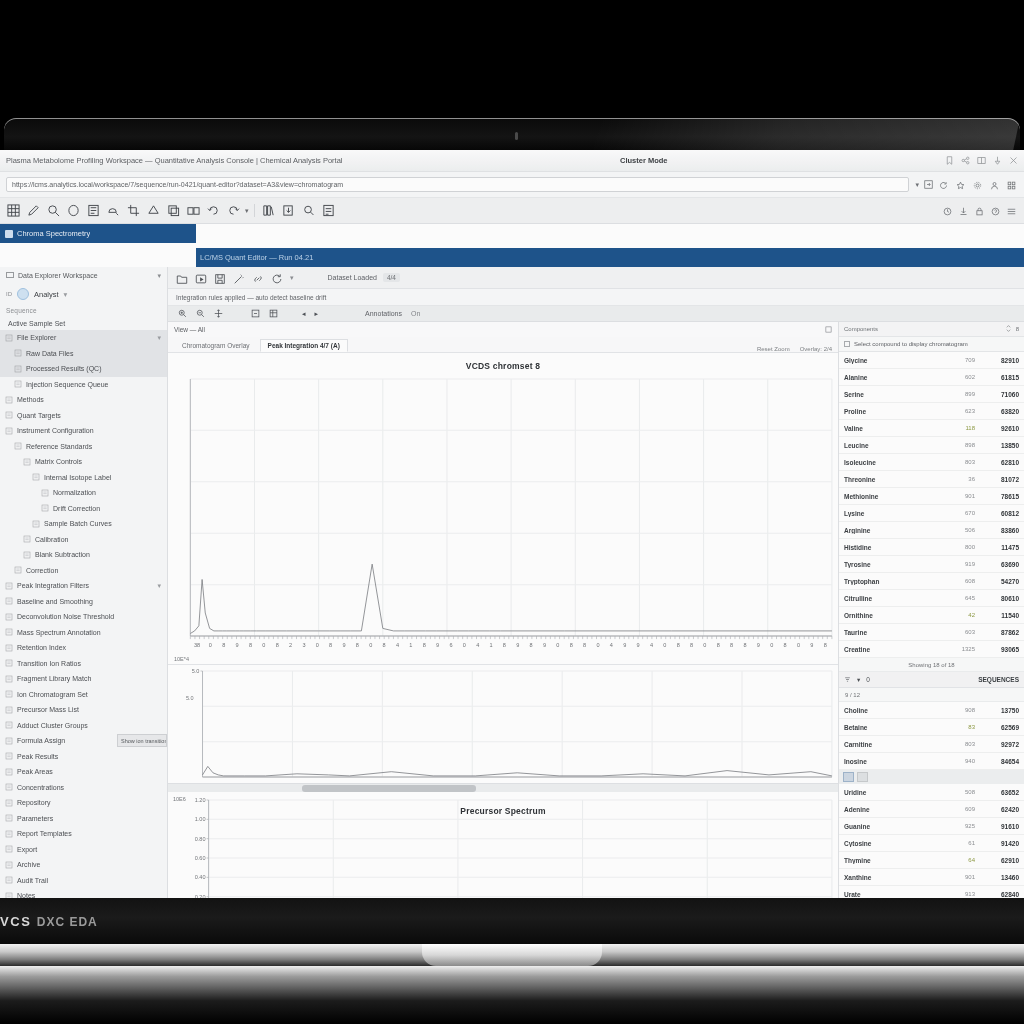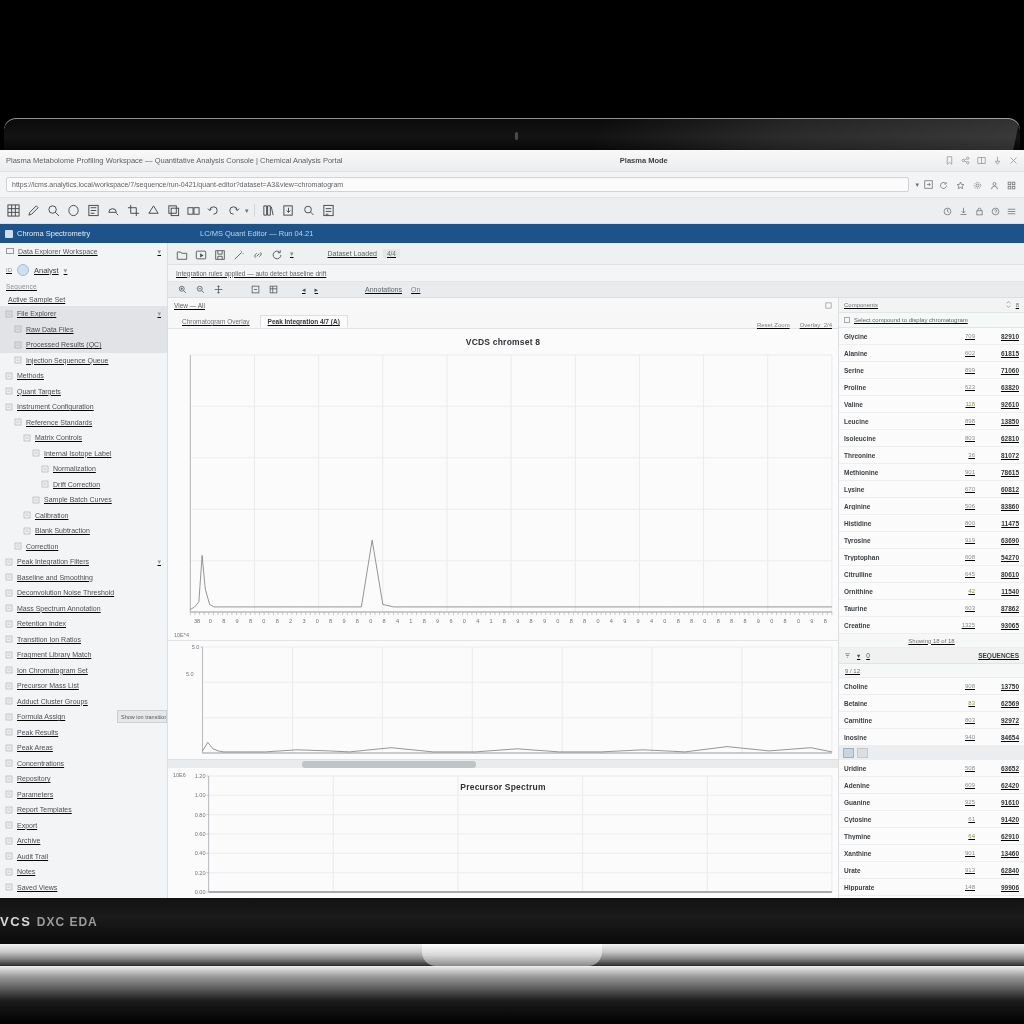--- a/index.html
+++ b/index.html
@@ -103,21 +103,21 @@
   .app-bar .brand{ display:flex; align-items:center; gap:4px; max-width:200px; overflow:hidden; white-space:nowrap;}
   .app-bar .brand .logo{ width:8px; height:8px; background:#cfe0f2; border-radius:1px; flex:0 0 auto;}
   .menu-strip{
     position:absolute; left:196px; top:219px; right:0; height:19px;
     display:flex; align-items:center; gap:16px; padding-left:8px;
     background:#f4f5f6; font-size:7.5px; color:#4c5055; border-bottom:1px solid #e3e5e8;
   }
   .menu-strip .mi{ white-space:nowrap; }
 
   
-  .work{ position:relative; display:flex; height:679px; background:#701a75;text-decoration:underline; }
+  .work{ position:relative; display:flex; height:679px; background:#701a75; }
 
   
   .sidebar{
     width:168px; flex:0 0 168px; background:#f7f8f9; border-right:1px solid #dfe1e4;
     overflow:hidden; position:relative;
   }
   .sb-head{ padding:4px 6px; font-size:7px; color:#55585c; display:flex; align-items:center; gap:4px;}
   .sb-head .caret{ margin-left:auto; color:#8b8e92;}
   .sb-account{ padding:4px 6px; display:flex; align-items:center; gap:5px; font-size:7.5px; color:#3d4045;}
   .sb-avatar{ width:12px;height:12px;border-radius:50%;background:#cfe3f5;border:1px solid #9ec3e4;}
@@ -241,21 +241,21 @@
     <div class="bezel-gloss"></div>
     <div class="webcam"></div>
   </div>
 
   <div class="screen">
 
     <div class="chrome">
 
       <div class="title-bar">
         <div class="tb-left">Plasma Metabolome Profiling Workspace — Quantitative Analysis Console | Chemical Analysis Portal</div>
-        <div class="tb-center">Plasma Mode</div>
+        <div class="tb-center">Cluster Mode</div>
         <div class="tb-right">
           <span class="tb-icon">
             <svg viewBox="0 0 12 12">
                 <path d="M3 1h6v10l-3-2.5L3 11z" fill="none" stroke="#6a6d71" stroke-width="1"></path>
               </svg>
           </span>
           <span class="tb-icon">
             <svg viewBox="0 0 12 12">
                 <circle cx="3" cy="6" r="1.6" fill="none" stroke="#6a6d71"></circle>
                 <circle cx="9" cy="3" r="1.6" fill="none" stroke="#6a6d71"></circle>
@@ -437,21 +437,21 @@
       </div>
     </div>
 
     <div style="display:flex;">
       <div class="app-bar" style="width:196px;flex:0 0 196px;">
         <div class="brand">
           <span class="logo"></span>
           <span>Chroma Spectrometry</span>
         </div>
       </div>
-      <div class="app-bar" style="flex:1;padding-left:4px;">
+      <div class="app-bar" style="flex:1;padding-left:4px;margin-top:24px;">
         <span style="color:#bcd4ec">LC/MS Quant Editor — Run 04.21</span>
       </div>
     </div>
 
     <div class="menu-strip">
       <span>
         <svg width="10" height="10" viewBox="0 0 12 12">
             <path d="M1 3h10M1 6h10M1 9h7" stroke="#4c5055"></path>
           </svg>
       </span>

